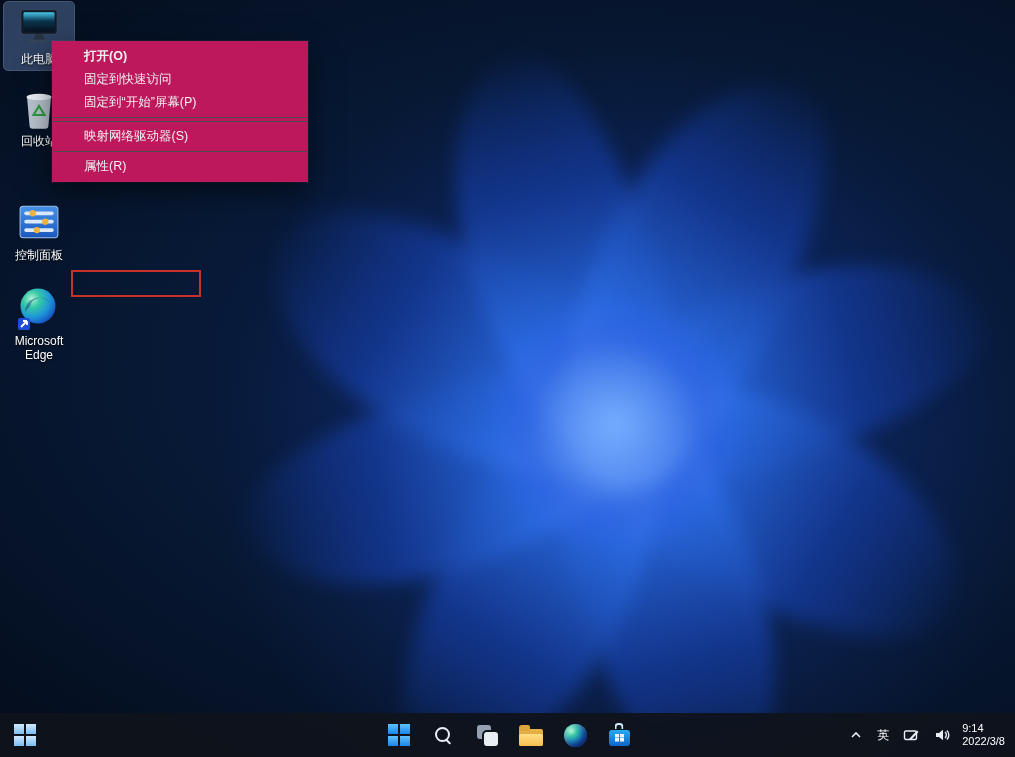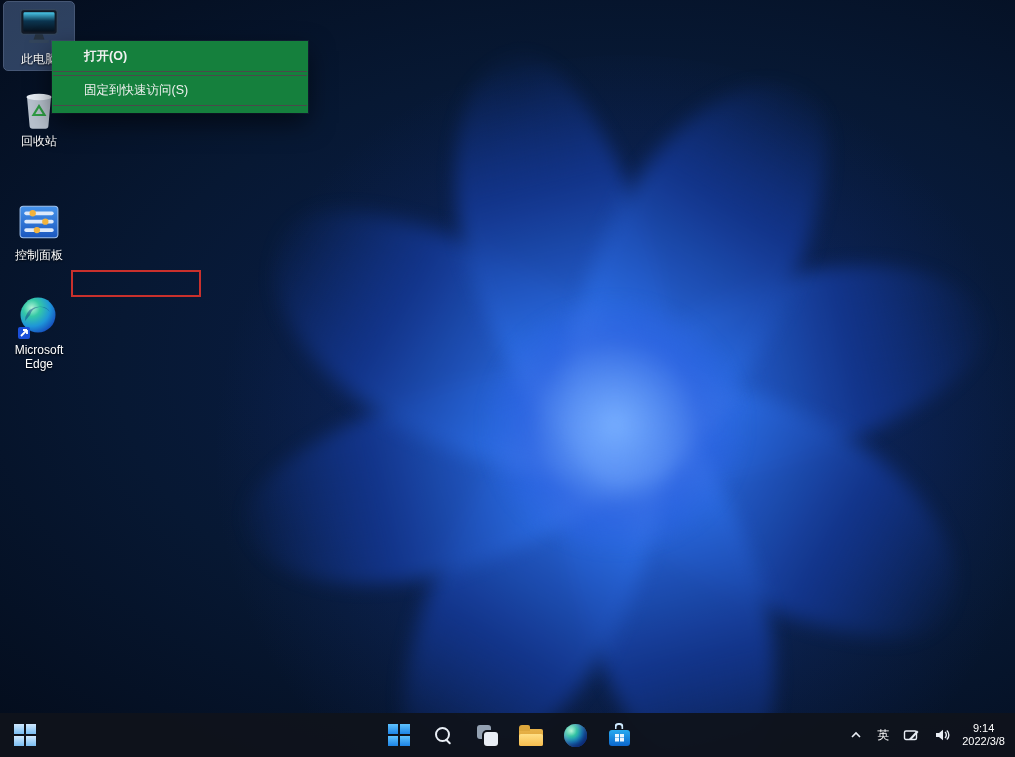--- a/index.html
+++ b/index.html
@@ -40,21 +40,21 @@
   .desktop-icons { position:absolute; left:4px; top:0; width:72px; z-index:2; }
   .di { position:absolute; left:0; width:70px; display:flex; flex-direction:column;
         align-items:center; gap:3px; padding:3px 0 4px; cursor:pointer; }
   .di.selected { background: rgba(135,170,230,0.32); outline:1px solid rgba(175,205,255,0.38); border-radius:4px; }
   .di-label { color:#fff; font-size:12px; line-height:14px; text-align:center;
               text-shadow:0 1px 2px rgba(0,0,0,0.9); max-width:68px; }
   .di-art { width:44px; height:44px; display:flex; align-items:center; justify-content:center; position:relative; }
 
   
   .context-menu { position:absolute; left:52px; top:41px; width:256px; z-index:10;
-    background:#15803d; padding:4px 0;
+    background:#be185d; padding:4px 0;
     box-shadow: 0 10px 26px rgba(0,0,0,0.55), 0 0 0 1px rgba(255,255,255,0.06);
   }
   .mi { height:23px; line-height:23px; padding-left:32px; color:#f1f1f1;
         font-size:12.5px; white-space:nowrap; cursor:pointer; }
   .mi.default { font-weight:bold; }
   .msep { height:1px; background:#4a4a4a; margin:3px 1px; }
   .annotation { position:absolute; left:19px; top:229px; width:130px; height:27px;
     border:2px solid #c9302c; pointer-events:none; z-index:11; box-sizing:border-box; }
 
   
@@ -98,21 +98,21 @@
   .store:before { content:""; position:absolute; left:50%; top:-7px; transform:translateX(-50%);
     width:9px; height:6px; border:2px solid #cfeaff; border-bottom:none; border-radius:4px 4px 0 0; box-sizing:border-box; }
   .store:after { content:""; position:absolute; left:6px; top:4px; width:9px; height:8px;
     background:
       linear-gradient(#eaf5ff,#eaf5ff) 0 0/4px 3.5px no-repeat,
       linear-gradient(#eaf5ff,#eaf5ff) 5px 0/4px 3.5px no-repeat,
       linear-gradient(#eaf5ff,#eaf5ff) 0 4.5px/4px 3.5px no-repeat,
       linear-gradient(#eaf5ff,#eaf5ff) 5px 4.5px/4px 3.5px no-repeat; }
 
   .tray-text { color:#fff; font-size:12px; cursor:pointer; padding:0 2px; }
-  .clock { color:#fff; font-size:11px; line-height:13px; text-align:center; cursor:pointer; padding-right:4px; }
+  .clock { color:#fff; font-size:11px; line-height:13px; text-align:left; cursor:pointer; padding-right:4px; }
 </style>
 </head>
 <body>
 
 <div class="wallpaper">
   <div class="bloom">
     <div class="bloom-glow"></div>
     <div class="petal p1"></div>
       <div class="petal p2"></div>
     <div class="petal p3"></div>
@@ -171,21 +171,21 @@
         <circle cx="14" cy="9.7" r="3" fill="#f2b33d"></circle>
         <rect x="6" y="16" width="28" height="3.5" rx="1.7" fill="#dce9fb"></rect>
         <circle cx="26" cy="17.7" r="3" fill="#f2b33d"></circle>
         <rect x="6" y="24" width="28" height="3.5" rx="1.7" fill="#dce9fb"></rect>
         <circle cx="18" cy="25.7" r="3" fill="#f2b33d"></circle>
       </svg>
     </div>
     <div class="di-label">控制面板</div>
   </div>
 
-  <div class="di" style="top:293px">
+  <div class="di" style="top:284px">
     <div class="di-art">
       <svg width="44" height="44" viewBox="0 0 44 44">
         <defs>
           <radialGradient id="eg" cx="0.32" cy="0.3" r="0.95">
             <stop offset="0" stop-color="#b2f3d6"></stop>
               <stop offset="0.25" stop-color="#35c9a6"></stop>
             <stop offset="0.55" stop-color="#1e96d8"></stop>
               <stop offset="0.78" stop-color="#1757c2"></stop>
             <stop offset="1" stop-color="#0e3490"></stop>
           </radialGradient>
@@ -195,24 +195,27 @@
         <rect x="1" y="31" width="12" height="12" rx="2" fill="#1b4fd8"></rect>
         <path d="M4 40 l6 -6 m0 0 h-4 m4 0 v4" stroke="#ffffff" stroke-width="1.8" fill="none"></path>
       </svg>
     </div>
     <div class="di-label">Microsoft Edge</div>
   </div>
 </div>
 
 <div class="context-menu">
   <div class="mi default">打开(O)</div>
+  <div class="mi">固定到快速访问</div>
+  <div class="mi">固定到“开始”屏幕(P)</div>
   <div class="msep"></div>
   <div class="msep"></div>
-  <div class="mi">固定到快速访问(S)</div>
+  <div class="mi">映射网络驱动器(S)</div>
   <div class="msep"></div>
+  <div class="mi">属性(R)</div>
   <div class="annotation"></div>
 </div>
 
 <div class="taskbar">
 
   <div class="tb-left">
     <div class="tb-btn">
       <span class="win4 light">
           <i></i>
           <i></i>

